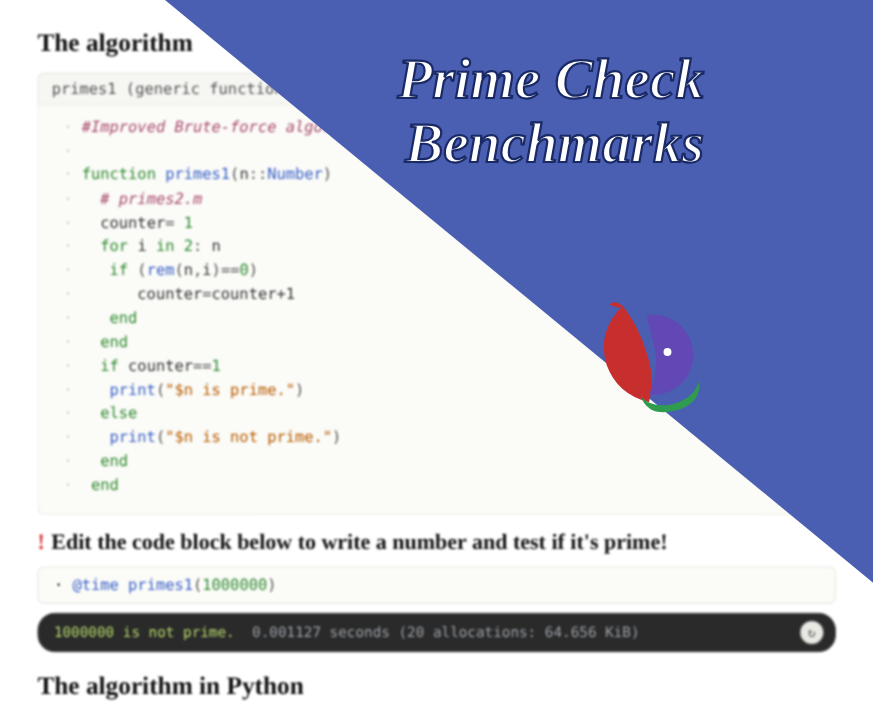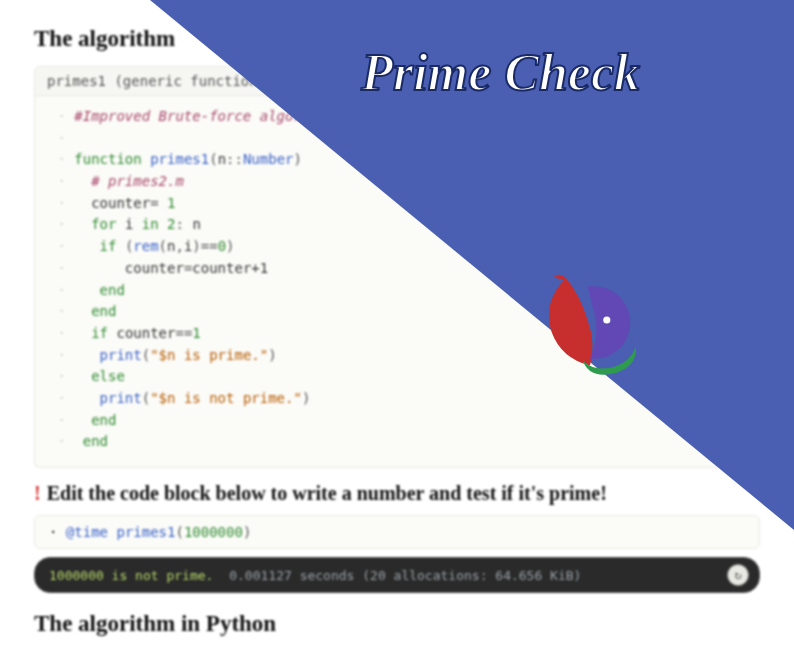--- a/index.html
+++ b/index.html
@@ -187,20 +187,21 @@
   <h2 class="section-title">The algorithm in Python</h2>
 
 </div>
 
 <div class="overlay">
   <svg class="tri" viewBox="0 0 794 645">
     <polygon points="150,0 794,0 794,530" fill="#4a5fb1"></polygon>
   </svg>
   <div class="overlay-text">
     <div>Prime Check</div>
+    <div>Benchmarks</div>
   </div>
   <svg class="helmet" viewBox="0 0 100 100">
 
     <path d="M30 15 Q10 35 18 60 Q26 82 50 88 Q55 70 48 50 Q42 30 30 15 Z" fill="#c72f2f"></path>
     <path d="M48 22 Q70 20 80 38 Q88 54 78 70 Q66 84 50 82 Q58 64 54 46 Q50 30 48 22 Z" fill="#6148b5"></path>
     <circle cx="64" cy="50" r="3" fill="#fff"></circle>
     <path d="M44 84 Q50 100 72 94 Q90 88 88 72 Q84 86 66 90 Q52 92 44 84 Z" fill="#2e9b4f"></path>
     <path d="M30 15 Q24 10 20 14 Q28 18 30 15 Z" fill="#c72f2f"></path>
   </svg>
 </div>

